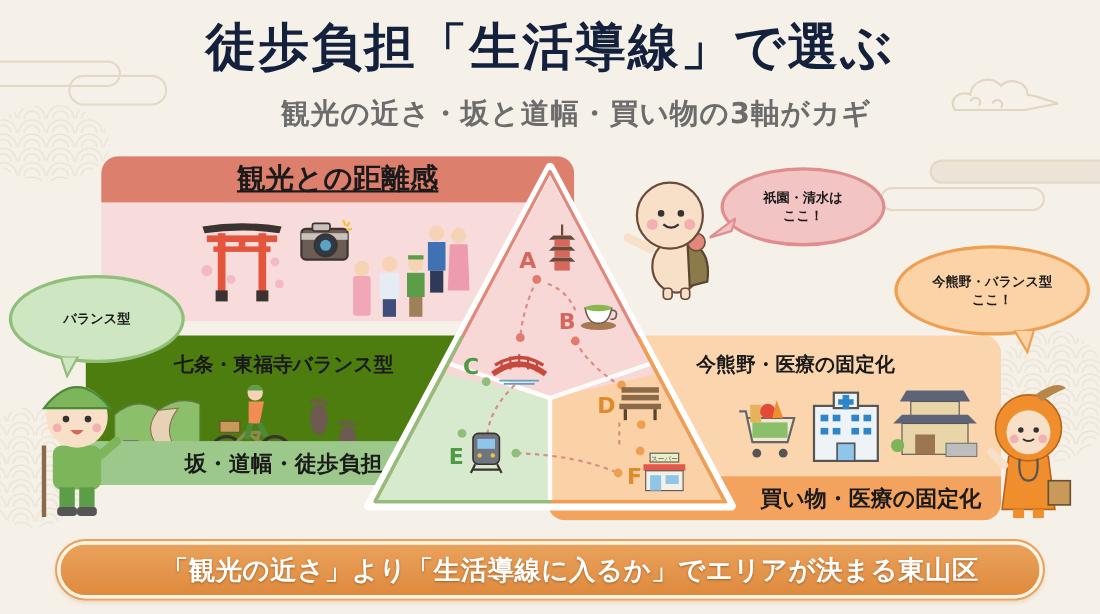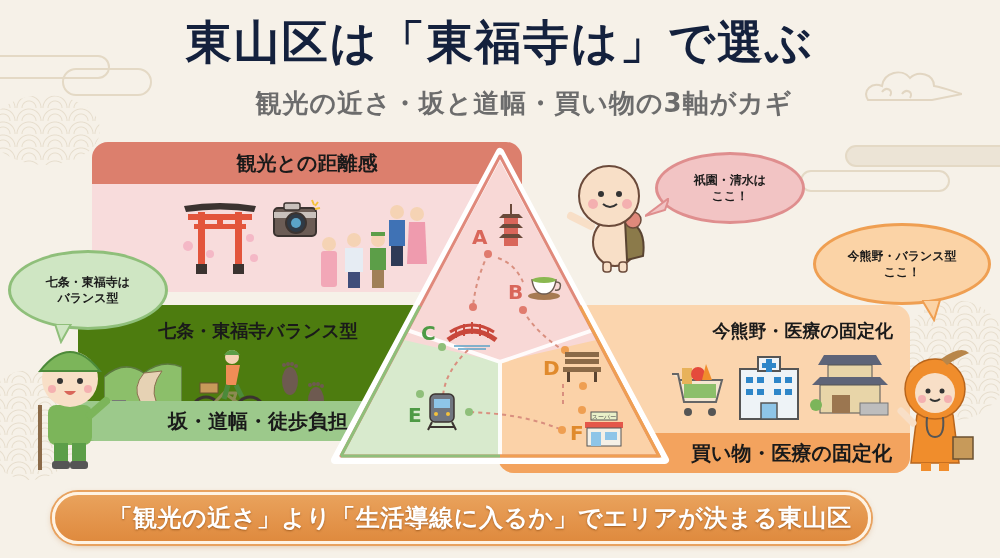--- a/index.html
+++ b/index.html
@@ -41,35 +41,35 @@
     color: #6c6c6c;
     letter-spacing: 1px;
     margin-left: 24px;
   }
 
   
   .panel { position: absolute; border-radius: 16px; overflow: hidden; }
   .panel-red { left: 92px; top: 142px; width: 430px; height: 150px; background: #f8dcdc; }
   .panel-red .head {
     height: 42px; background: #dc7f6d; text-align: center;
-    font-size: 20px; font-weight: bold; line-height: 42px; color: #1a1a1a;
+    font-size: 26px; font-weight: bold; line-height: 42px; color: #1a1a1a; text-decoration: underline;
   }
   .panel-green { left: 78px; top: 305px; width: 420px; height: 136px; background: #4d7c0f; }
   .panel-green .sub {
     position: absolute; left: 0; top: 14px; width: 300px; text-align: center;
     font-size: 18px; font-weight: bold; color: #1a1a1a;
   }
   .panel-green .foot {
     position: absolute; left: 0; bottom: 0; width: 100%; height: 40px;
     background: #9cc98b; font-size: 20px; font-weight: bold; line-height: 40px;
     padding-left: 90px; color: #1a1a1a;
   }
   .panel-orange { left: 498px; top: 305px; width: 412px; height: 168px; background: #fbd5ae; }
   .panel-orange .sub {
-    position: absolute; left: 135px; top: 14px; width: 260px; text-align: right;
+    position: absolute; left: 135px; top: 14px; width: 260px; text-align: left;
     font-size: 18px; font-weight: bold; color: #1a1a1a;
   }
   .panel-orange .foot {
     position: absolute; left: 0; bottom: 0; width: 100%; height: 40px;
     background: #f3a35e; font-size: 20px; font-weight: bold; line-height: 40px;
     text-align: right; padding-right: 18px; color: #1a1a1a;
   }
 
   
   .tri-wrap { position: absolute; left: 325px; top: 142px; width: 350px; height: 330px; }
@@ -79,21 +79,21 @@
     position: absolute; border-radius: 50%;
     display: flex; align-items: center; justify-content: center; text-align: center;
     font-size: 12px; font-weight: bold; line-height: 1.35; color: #1a1a1a;
   }
   .bubble-green { left: 8px; top: 250px; width: 160px; height: 80px; background: #cfe6c3; border: 3px solid #8fbf7a; }
   .bubble-pink { left: 655px; top: 152px; width: 150px; height: 72px; background: #f2c4c4; border: 3px solid #df8e8e; }
   .bubble-orange { left: 813px; top: 223px; width: 178px; height: 82px; background: #fbd3a6; border: 3px solid #ef9f52; }
 
   
   .banner {
-    position: absolute; left: 52px; top: 492px; width: 819px; height: 52px;
+    position: absolute; left: 52px; top: 492px; width: 896px; height: 52px;
     background: linear-gradient(#e9a25c, #df8a3e);
     border: 3px solid #fff3e3;
     border-radius: 28px;
     box-shadow: 0 0 0 2px #e8a25f, 0 2px 6px rgba(180,100,30,0.35);
     text-align: center; line-height: 46px;
     font-size: 24px; font-weight: bold; color: #ffffff;
     text-shadow: 0 1px 2px rgba(120,60,10,0.6);
     letter-spacing: 0.5px;
     padding-left: 37px;
   }
@@ -109,21 +109,21 @@
 <div class="seigaiha" style="left:-20px;top:370px;width:100px;height:110px;"></div>
 <div class="seigaiha" style="left:900px;top:300px;width:110px;height:120px;"></div>
 <svg class="abs" style="left:862px;top:62px;" width="100" height="45" viewBox="0 0 100 45">
   <path d="M6 38 C0 28 10 20 20 24 C22 10 40 6 48 16 C56 8 72 12 72 24 C84 26 92 30 100 32 L70 38 Z" fill="none" stroke="#e2d6c2" stroke-width="2"></path>
   <path d="M20 30 c4 -6 12 -2 8 4" fill="none" stroke="#e2d6c2" stroke-width="2"></path>
   <path d="M40 32 c4 -6 12 -2 8 4" fill="none" stroke="#e2d6c2" stroke-width="2"></path>
 </svg>
 <div class="cloud-line" style="left:845px;top:145px;width:170px;height:22px;background:#ece4d6;border-color:#e4d9c5;"></div>
 <div class="cloud-line" style="left:800px;top:170px;width:150px;height:22px;"></div>
 
-<div class="title">東山区は「東福寺は」で選ぶ</div>
+<div class="title">徒歩負担「生活導線」で選ぶ</div>
 <div class="subtitle">観光の近さ・坂と道幅・買い物の3軸がカギ</div>
 
 <div class="panel panel-red">
   <div class="head">観光との距離感</div>
   <svg class="abs" style="left:88px;top:56px;" width="80" height="80" viewBox="0 0 80 80">
     <path d="M4 8 Q40 2 76 8 L74 14 Q40 9 6 14 Z" fill="#3b3330"></path>
     <rect x="8" y="16" width="64" height="6" fill="#e3553c"></rect>
     <rect x="14" y="26" width="52" height="5" fill="#e3553c"></rect>
     <rect x="18" y="14" width="7" height="56" fill="#e3553c"></rect>
     <rect x="55" y="14" width="7" height="56" fill="#e3553c"></rect>
@@ -372,21 +372,20 @@
     <circle cx="53" cy="54" r="4" fill="#f4b0b0"></circle>
   <path d="M32 72 Q30 92 40 92 Q50 92 48 72" fill="none" stroke="#555" stroke-width="2"></path>
   <rect x="58" y="92" width="20" height="22" fill="#c79a5a" stroke="#6b5030" stroke-width="1.5"></rect>
   <path d="M18 78 L6 66" stroke="#f8dfc7" stroke-width="7" stroke-linecap="round"></path>
   <rect x="26" y="118" width="10" height="8" fill="#f08d2c"></rect>
     <rect x="44" y="118" width="10" height="8" fill="#f08d2c"></rect>
 </svg>
 
 <div class="bubble bubble-green">
   <div>
-    <div>七条・東福寺は</div>
     <div>バランス型</div>
   </div>
 </div>
 <svg class="abs" style="left:55px;top:324px;" width="20" height="20" viewBox="0 0 20 20">
     <path d="M0 0 L6 18 L16 0 Z" fill="#cfe6c3" stroke="#8fbf7a" stroke-width="2"></path>
   </svg>
 
 <div class="bubble bubble-pink">
   <div>
     <div>祇園・清水は</div>

